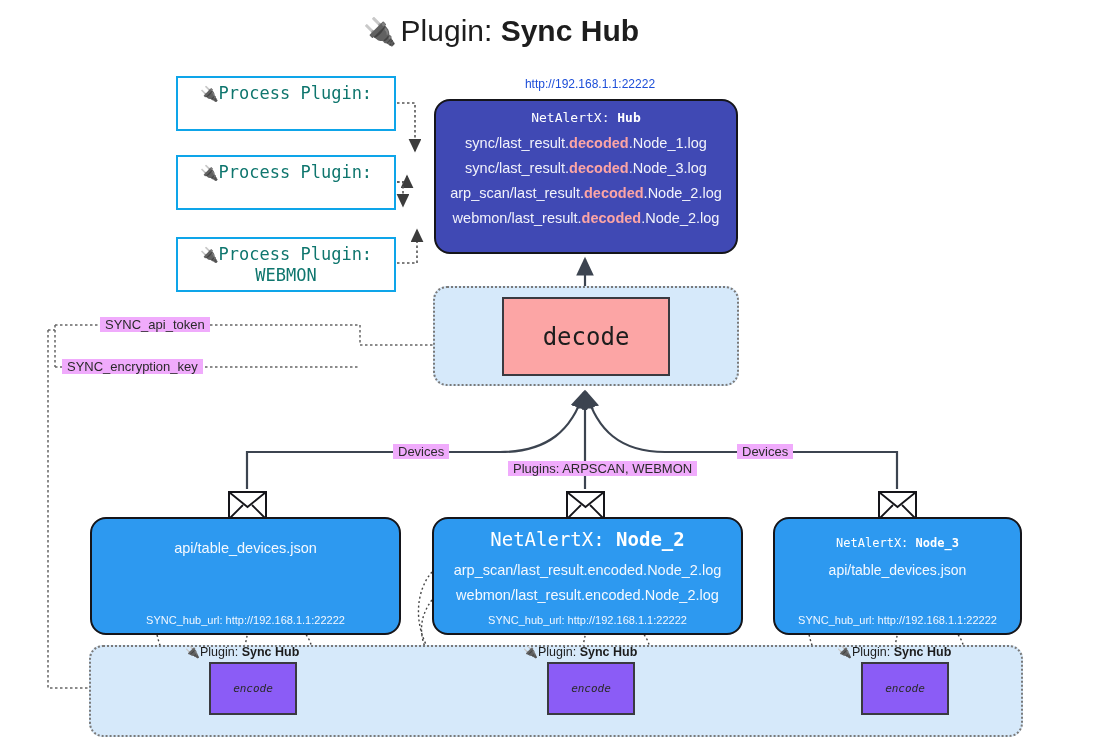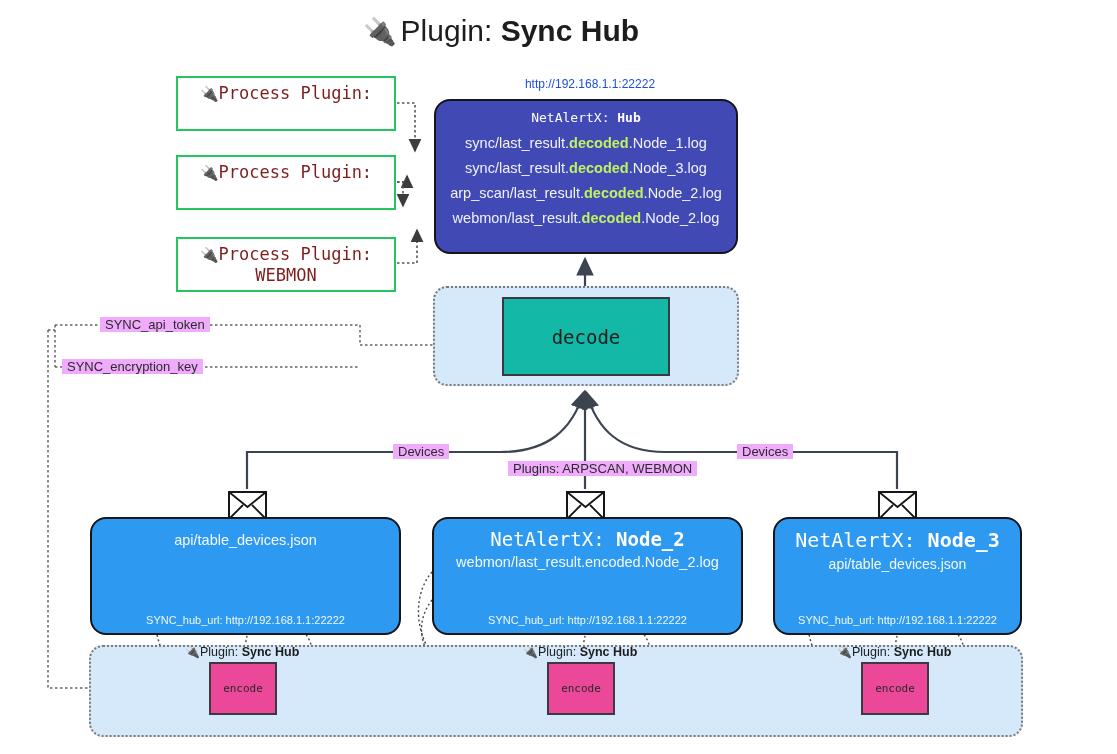--- a/index.html
+++ b/index.html
@@ -36,25 +36,25 @@
     text-align: center;
     font-size: 12px;
     color: #1d4ed8;
   }
 
   
   .proc-box {
     position: absolute;
     width: 220px; height: 55px;
     background: #ffffff;
-    border: 2px solid #22c55e;
+    border: 2px solid #0ea5e9;
     font-family: "DejaVu Sans Mono", "Liberation Mono", monospace;
     font-size: 17px;
     line-height: 1.25;
-    color: #7f1d1d;
+    color: #0f766e;
     text-align: center;
     padding-top: 5px;
   }
   .proc-box .l1 { display: block; white-space: nowrap; }
   .proc-box .l2 { display: block; }
   .proc-box .plug { font-family: "DejaVu Sans", sans-serif; font-size: 15px; }
   #proc-sync    { left: 176px; top: 76px; }
   #proc-arpscan { left: 176px; top: 155px; }
   #proc-webmon  { left: 176px; top: 237px; }
 
@@ -79,40 +79,40 @@
   }
   .hub-title .strong { font-weight: bold; }
   .hub-lines { padding: 0 4px; }
   .hub-line {
     font-size: 14.5px;
     line-height: 25px;
     color: #f2f3fb;
     text-align: center;
     white-space: nowrap;
   }
-  .hub-line b { font-weight: bold; color: #bef264; }
+  .hub-line b { font-weight: bold; color: #fca5a5; }
 
   
   .decode-wrap {
     position: absolute;
     left: 433px; top: 286px;
     width: 306px; height: 100px;
     background: #d6e9fa;
     border: 2px dotted #7a7a7a;
     border-radius: 14px;
   }
   .decode-box {
     position: absolute;
     left: 502px; top: 297px;
     width: 168px; height: 79px;
-    background: #14b8a6;
+    background: #fca5a5;
     border: 2px solid #3a3a40;
     display: flex; align-items: center; justify-content: center;
     font-family: "DejaVu Sans Mono", "Liberation Mono", monospace;
-    font-size: 19px;
+    font-size: 24px;
     color: #1d1d1d;
   }
 
   
   .wire-label {
     position: absolute;
     font-size: 13px;
     color: #2a2a2a;
     background: #f0abfc;
     padding: 0 5px;
@@ -136,24 +136,24 @@
   #node1 { left: 90px;  top: 517px; width: 311px; height: 118px; }
   #node2 { left: 432px; top: 517px; width: 311px; height: 118px; }
   #node3 { left: 773px; top: 517px; width: 249px; height: 118px; }
 
   .node-title {
     text-align: center;
     font-family: "DejaVu Sans Mono", "Liberation Mono", monospace;
     font-size: 19px;
     white-space: nowrap;
   }
-  #node3 .node-title { font-size: 20px; }
+  #node3 .node-title { font-size: 12px; margin-top: 8px; }
   .node-title .strong { font-weight: bold; }
   .node-lines {
-    margin-top: 0;
+    margin-top: 8px;
     text-align: center;
   }
   .node-line {
     font-size: 14.5px;
     line-height: 25px;
     color: #f4f9ff;
     white-space: nowrap;
   }
   #node3 .node-line { font-size: 14px; }
   .node-foot {
@@ -178,27 +178,28 @@
   .encode-wrap {
     position: absolute;
     left: 89px; top: 645px;
     width: 934px; height: 92px;
     background: #d6e9fa;
     border: 2px dotted #7a7a7a;
     border-radius: 14px;
   }
   .encode-box {
     position: absolute;
-    width: 68px; height: 53px;
-    background: #ec4899;
+    width: 88px; height: 53px;
+    background: #8b5cf6;
     border: 2px solid #3a3a40;
     display: flex; align-items: center; justify-content: center;
     font-family: "DejaVu Sans Mono", "Liberation Mono", monospace;
     font-size: 11px;
     color: #2a2a2a;
+    font-style: italic;
   }
   #enc1 { left: 209px; top: 662px; }
   #enc2 { left: 547px; top: 662px; }
   #enc3 { left: 861px; top: 662px; }
   .encode-label {
     position: absolute;
     font-size: 12.5px;
     color: #1c1c1c;
     white-space: nowrap;
   }
@@ -332,20 +333,21 @@
       <div class="node-line">api/table_devices.json</div>
     </div>
     <div class="node-foot">SYNC_hub_url: http://192.168.1.1:22222</div>
   </div>
 
   <div class="node-box" id="node2">
     <div class="node-title">
       <span>NetAlertX: </span><span class="strong">Node_2</span>
     </div>
     <div class="node-lines">
+      <div class="node-line">arp_scan/last_result.encoded.Node_2.log</div>
       <div class="node-line">webmon/last_result.encoded.Node_2.log</div>
     </div>
     <div class="node-foot">SYNC_hub_url: http://192.168.1.1:22222</div>
   </div>
 
   <div class="node-box" id="node3">
     <div class="node-title">
       <span>NetAlertX: </span><span class="strong">Node_3</span>
     </div>
     <div class="node-lines">

